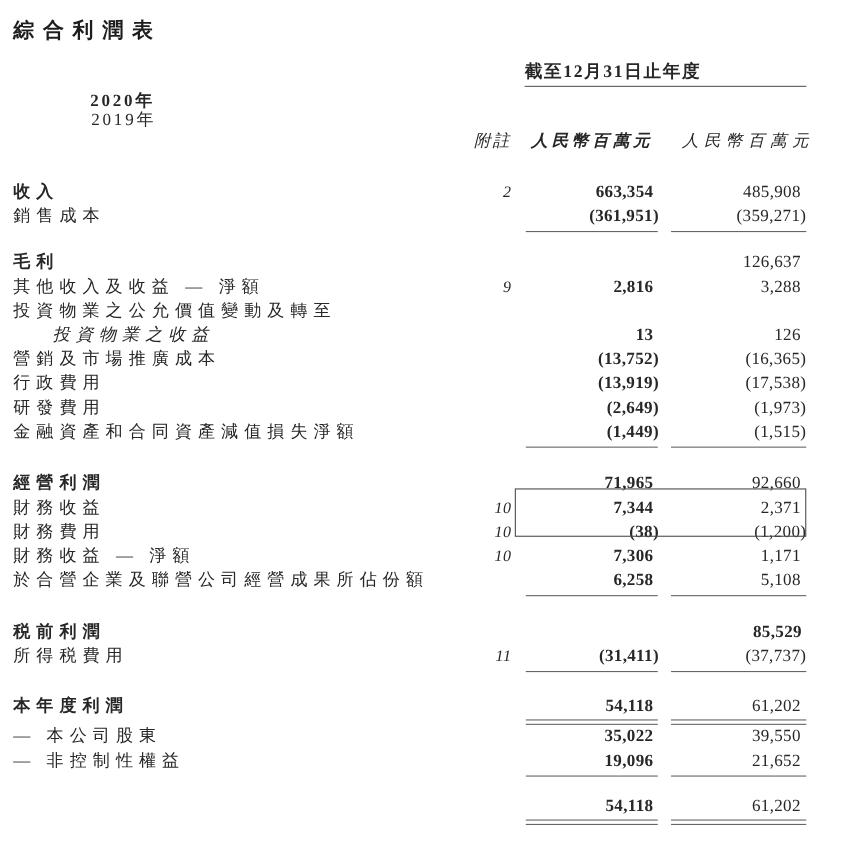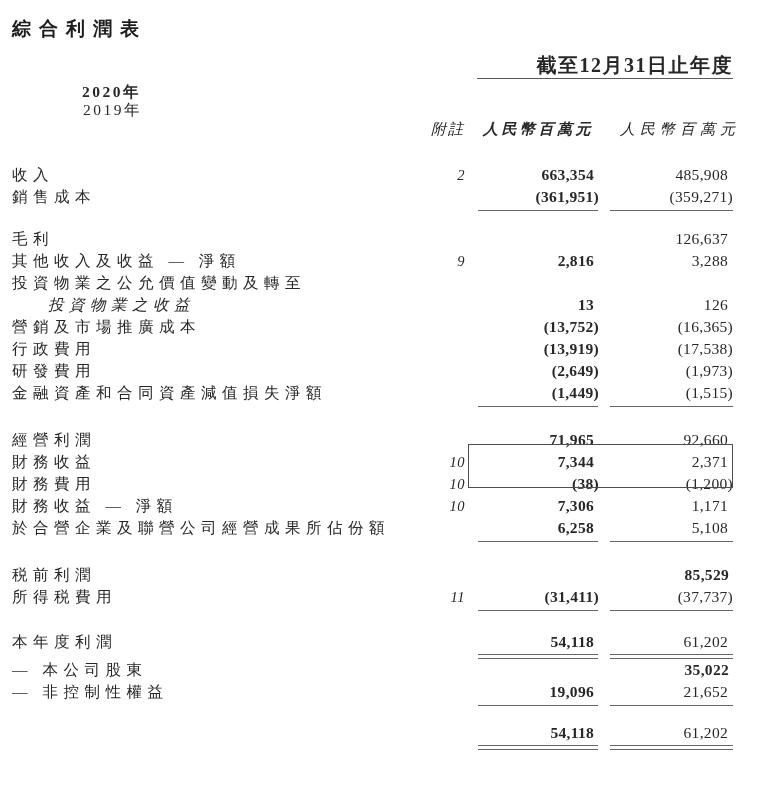--- a/index.html
+++ b/index.html
@@ -14,30 +14,30 @@
   .title {
     margin-top:18px; line-height:22px;
     font-size:19px; font-weight:bold; letter-spacing:8px; color:#1d1d1d;
     white-space:nowrap;
   }
 
   
   .r { display:flex; line-height:22px; align-items:baseline; }
   .lbl { flex:1; font-size:15.5px; letter-spacing:5.5px; white-space:nowrap; }
   .lbl.ind { padding-left:36px;font-style:italic; }
-  .b { font-weight:normal; }
+  .b { font-weight:bold; }
   .note { width:40px; text-align:right; font-style:italic; font-size:14.5px; letter-spacing:0.5px; }
   .v1 { width:133px; padding-right:4px; text-align:right; font-size:15.5px; font-weight:bold; letter-spacing:0.3px; }
   .v2 { width:135px; padding-right:5px; text-align:right; font-size:15.5px; letter-spacing:0.3px; }
   .neg { position:relative; right:-5px; }
 
   
   .period-head {
     margin-top:15px; margin-left:auto; width:256px;
-    text-align:right; font-size:20px; font-weight:bold; letter-spacing:1.5px;
+    text-align:left; font-size:16px; font-weight:bold; letter-spacing:1.5px;
     line-height:21px; padding-bottom:2px;
     border-bottom:1.6px solid #595959; white-space:nowrap;
   }
   .hrow-years { display:flex; margin-top:4px; line-height:18px;flex-direction:column; }
   .hrow-years .v1 { font-size:15.5px; letter-spacing:2.5px; }
   .hrow-years .v2 { font-size:15.5px; letter-spacing:2.5px; }
   .hrow-units { display:flex; line-height:20px; }
   .hrow-units .note { font-size:15px; letter-spacing:2px; }
   .hrow-units .v1 { font-style:italic; font-size:15px; letter-spacing:3.5px; }
   .hrow-units .v2 { font-style:italic; font-size:15px; letter-spacing:5px; }
@@ -217,20 +217,21 @@
   </div>
   <div class="rl dbl">
       <div class="a"></div>
       <div class="bline"></div>
     </div>
 
   <div class="r">
     <div class="lbl">— 本公司股東</div>
     <div class="note"></div>
     <div class="v1">35,022</div>
+    <div class="v2">39,550</div>
   </div>
   <div class="r">
     <div class="lbl">— 非控制性權益</div>
     <div class="note"></div>
     <div class="v1">19,096</div>
     <div class="v2">21,652</div>
   </div>
   <div class="rl">
       <div class="a"></div>
       <div class="bline"></div>

